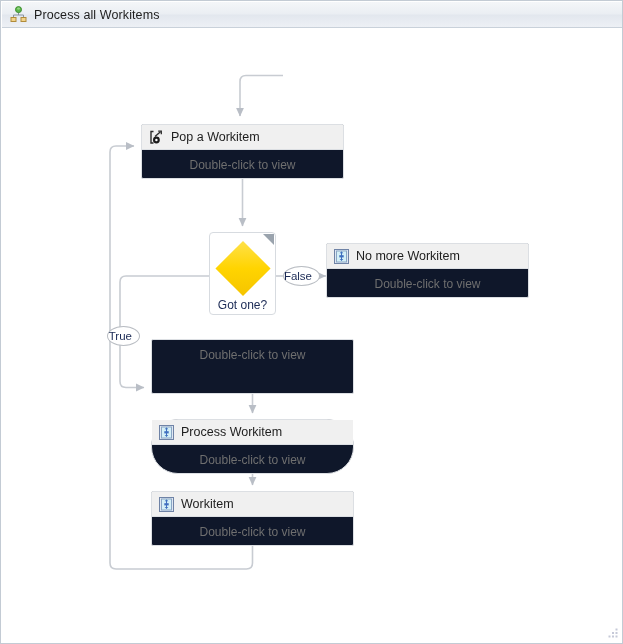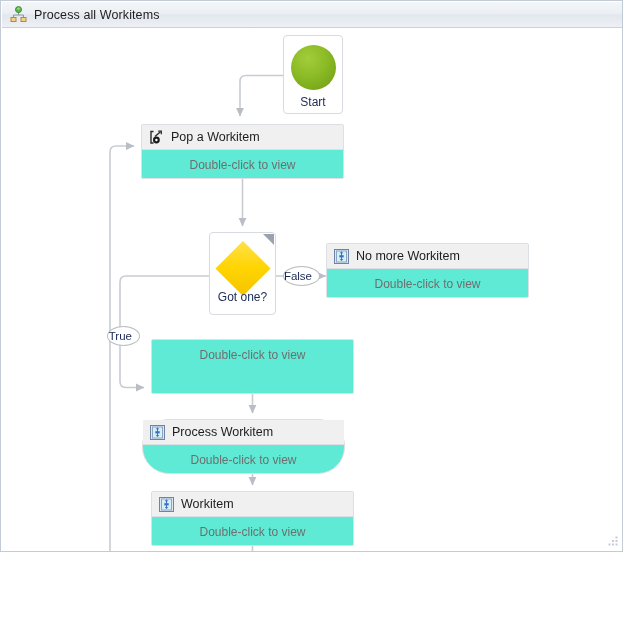--- a/index.html
+++ b/index.html
@@ -4,21 +4,21 @@
 <style>
   html, body {
     margin: 0;
     padding: 0;
     background: #ffffff;
     font-family: "Liberation Sans", sans-serif;
   }
   #app {
     position: relative;
     width: 623px;
-    height: 552px;
+    height: 644px;
     box-sizing: border-box;
     background: #ffffff;
     border: 1px solid #c3cbd4;
     overflow: hidden;
   }
 
   
   #titlebar {
     position: absolute;
     left: 1px; top: 1px;
@@ -68,21 +68,21 @@
   .start-label {
     margin-top: 5px;
     font-size: 12px;
     color: #1b2a55;
   }
 
   
   .activity {
     position: absolute;
     box-sizing: border-box;
-    background: #5eead4;
+    background: #0f172a;
     border: 1px solid #dcdfe3;
     border-radius: 2px;
   }
   .activity .act-head {
     height: 25px;
     box-sizing: border-box;
     background: #f0f0f0;
     border-bottom: 1px solid #dcdfe3;
     display: flex;
     align-items: center;
@@ -122,21 +122,21 @@
   }
   .decision .diamond {
     position: absolute;
     left: 50%; top: 16px;
     transform: translateX(-50%) rotate(45deg);
     width: 39px; height: 39px;
     background: linear-gradient(135deg, #ffe14a 0%, #ffd400 50%, #f5c400 100%);
   }
   .decision .dec-label {
     position: absolute;
-    left: 0; right: 0; bottom: 10px;
+    left: 0; right: 0; bottom: 2px;
     text-align: center;
     font-size: 12px;
     color: #1b2a55;
   }
 
   
   .pill {
     position: absolute;
     box-sizing: border-box;
     background: #ffffff;
@@ -205,24 +205,20 @@
         <path d="M250.5,366 L250.5,385" marker-end="url(#ah)"></path>
 
         
         <path d="M250.5,446 L250.5,457" marker-end="url(#ah)"></path>
 
         
         <path d="M250.5,518 L250.5,535 Q250.5,541 244.5,541 L114,541 Q108,541 108,535 L108,124 Q108,118 114,118 L132,118" marker-end="url(#ah)"></path>
       </g>
     </svg>
 
-    <div class="start-node" style="left:281px; top:7px; width:60px; height:79px;">
-      <div class="start-circle"></div>
-      <div class="start-label">Start</div>
-    </div>
 
     <div class="activity" style="left:139px; top:96px; width:203px; height:55px;">
       <div class="act-head">
         <span class="icon">
           <svg width="15" height="15" viewBox="0 0 15 15">
             <path d="M4.5 1.5 L2 1.5 L2 13 L4.5 13" stroke="#2b2b2b" stroke-width="1.4" fill="none"></path>
             <path d="M6 6.5 L11.5 1.8" stroke="#2b2b2b" stroke-width="1.4" fill="none"></path>
             <path d="M9.2 1.2 L12.3 1.2 L12.3 4.2" stroke="#2b2b2b" stroke-width="1.3" fill="none"></path>
             <circle cx="7.4" cy="10" r="3.4" fill="#1b1b1b"></circle>
             <circle cx="7.4" cy="10" r="1.2" fill="#ffffff"></circle>
@@ -267,21 +263,21 @@
         <span class="act-hint">Double-click to view</span>
       </div>
     </div>
 
     <div class="activity" style="left:149px; top:311px; width:203px; height:55px;">
       <div class="act-body">
         <span class="act-hint">Double-click to view</span>
       </div>
     </div>
 
-    <div class="activity" style="left:140px; top:391px; width:203px; height:55px;border-radius:27px;">
+    <div class="activity" style="left:149px; top:391px; width:203px; height:55px;border-radius:27px;">
       <div class="act-head">
         <span class="icon">
           <svg width="15" height="15" viewBox="0 0 15 15">
             <rect x="0.5" y="0.5" width="14" height="14" fill="#dfe7f2" stroke="#6f83a6" stroke-width="1"></rect>
             <rect x="2.5" y="2" width="10" height="11" fill="#d5f0f7" stroke="#8aa6c4" stroke-width="1"></rect>
             <path d="M7.5 2.8 L7.5 11.6" stroke="#3f6fbf" stroke-width="1"></path>
             <path d="M5.6 4.3 L7.5 2.6 L9.4 4.3 z" fill="#3f6fbf"></path>
             <path d="M5.6 9.9 L7.5 11.8 L9.4 9.9 z" fill="#3f6fbf"></path>
             <rect x="5.3" y="6.2" width="4.4" height="2.2" fill="#3f6fbf"></rect>
           </svg>

